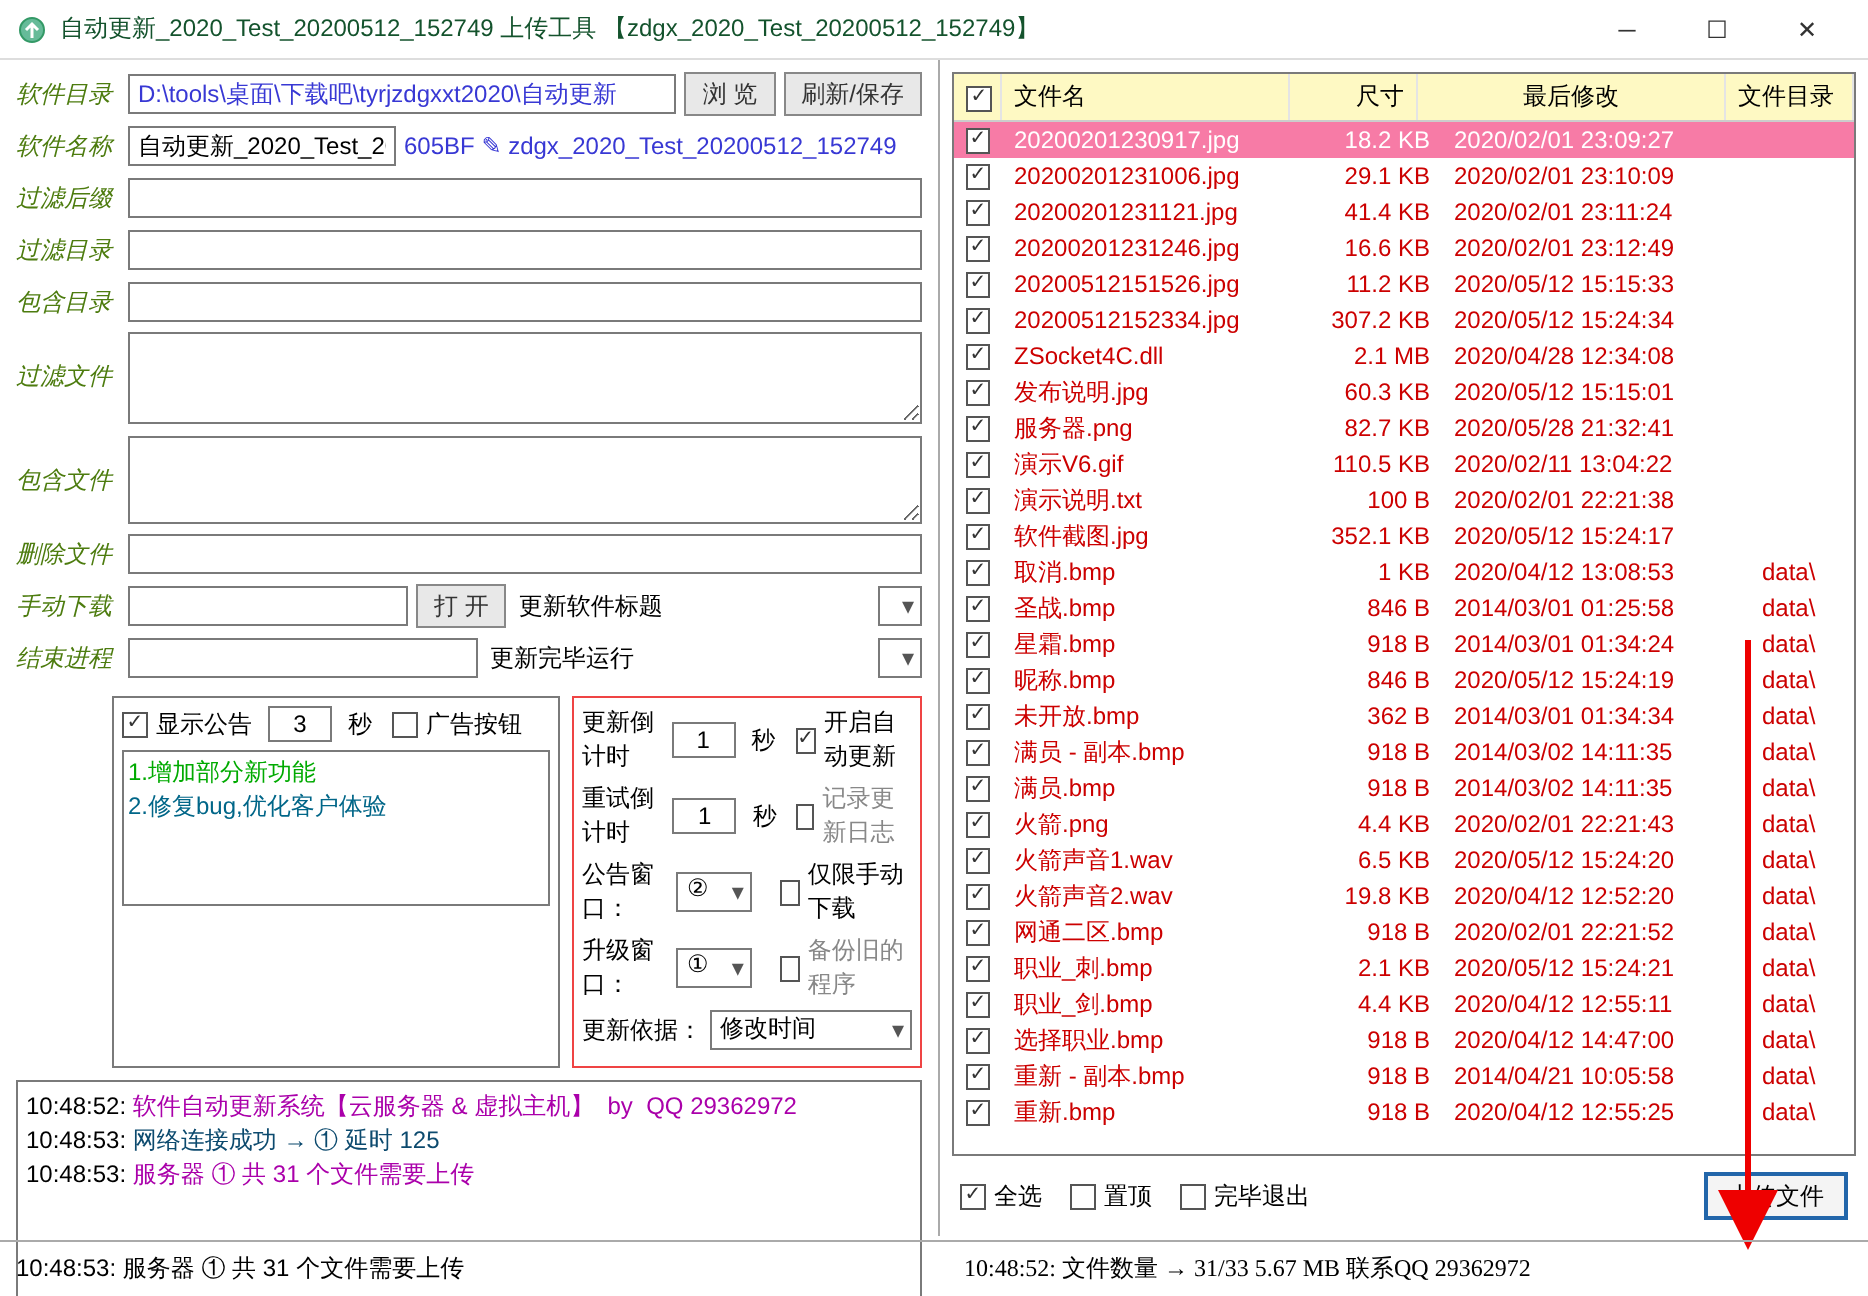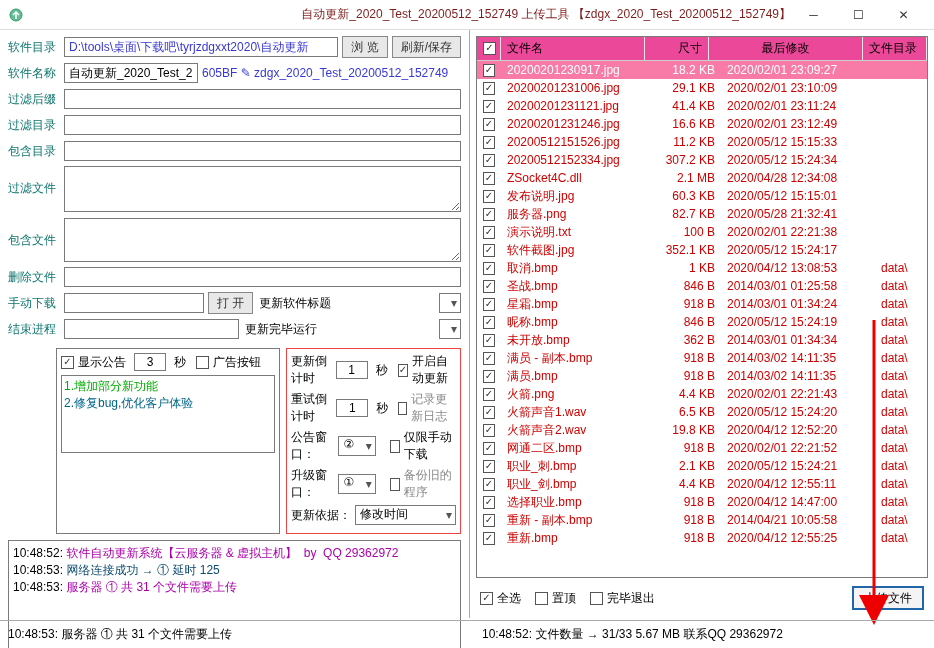--- a/index.html
+++ b/index.html
@@ -1,26 +1,26 @@
 <!DOCTYPE html>
 <html><head>
 <meta charset="utf-8">
 <style>
 * { margin:0; padding:0; box-sizing:border-box; font-family:"Microsoft YaHei","SimSun",sans-serif; font-size:12px; }
 body { background:#fff; width:934px; height:648px; overflow:hidden; position:relative; }
 .titlebar { height:30px; background:#fff; border-bottom:1px solid #ddd; display:flex; align-items:center; padding:0 8px; }
 .title-icon { width:16px; height:16px; margin-right:6px; display:inline-flex; align-items:center; justify-content:center; }
-.title-text { flex:1; color:#7f1d1d;text-align:right; }
+.title-text { flex:1; color:#14532d; }
 .win-btns { display:flex; gap:0; }
 .win-btn { width:45px; height:28px; display:flex; align-items:center; justify-content:center; color:#333; }
 .main { display:flex; height:588px; }
 .left-panel { width:470px; padding:6px 8px; border-right:1px solid #aaa; }
 .right-panel { flex:1; padding:6px 6px 0 6px; display:flex; flex-direction:column; position:relative; }
 .form-row { display:flex; align-items:center; margin-bottom:4px; height:22px; }
-.form-label { width:56px; color:#0f766e; }
+.form-label { width:56px; color:#4d7c0f;font-style:italic; }
 .form-input { flex:1; height:20px; border:1px solid #7a7a7a; padding:0 4px; background:#fff; }
 .form-input.blue { color:#3838d4; }
 .btn { height:22px; padding:0 8px; border:1px solid #888; background:#e8e8e8; margin-left:4px; color:#333; }
 .textarea { width:100%; border:1px solid #7a7a7a; }
 .mid-section { display:flex; margin-top:8px;padding-left:48px; }
 .mid-left { width:224px; border:1px solid #7a7a7a; padding:4px; }
 .mid-right { flex:1; border:1px solid #ef4444; padding:4px; margin-left:6px; }
 .chk-row { display:flex; align-items:center; margin-bottom:4px; gap:4px; }
 .notice-list { width:100%; height:78px; border:1px solid #7a7a7a; margin-top:4px; padding:2px; overflow:auto; }
 .notice-item { color:#0a0; }
@@ -28,41 +28,41 @@
 .small-input { width:32px; height:18px; border:1px solid #7a7a7a; text-align:center; margin:0 4px; }
 .select { height:20px; border:1px solid #7a7a7a; padding:0 14px 0 4px; background:#fff; position:relative; }
 .select::after { content:"▾"; position:absolute; right:3px; top:2px; color:#555; }
 .log-box { width:100%; height:140px; border:1px solid #7a7a7a; margin-top:6px; padding:4px; overflow:auto; font-family:"Consolas","SimSun",monospace; }
 .log-line { white-space:pre; }
 .log-time { color:#000; }
 .log-purple { color:#a0a; }
 .log-gray { color:#0c4a6e; }
 .table { flex:1; border:1px solid #7a7a7a; overflow:hidden; display:flex; flex-direction:column; }
 .thead { display:flex; background:#fff; border-bottom:1px solid #ccc; }
-.th { padding:3px 6px; border-right:1px solid #e4e4e4; text-align:left; background:#ec4899; }
+.th { padding:3px 6px; border-right:1px solid #e4e4e4; text-align:left; background:#fef9c3; }
 .th-chk { width:24px; }
 .th-name { flex:1; }
 .th-size { width:64px; text-align:right; }
 .th-date { width:154px; text-align:center; }
 .th-dir { width:64px; }
 .tbody { flex:1; overflow-y:scroll; }
 .tr { display:flex; height:18px; align-items:center; }
 .tr.sel { background:#f77ba6; color:#fff; }
 .tr .td { padding:0 6px; overflow:hidden; white-space:nowrap; color:#c00; }
 .tr.sel .td { color:#fff; }
 .td-chk { width:24px; display:flex; align-items:center; justify-content:center; }
 .td-name { flex:1; }
 .td-size { width:64px; text-align:right; }
 .td-date { width:154px; }
 .td-dir { width:52px; }
 .bottom-row { display:flex; align-items:center; padding:8px 4px; gap:14px; }
 .upload-btn { margin-left:auto; height:24px; padding:0 10px; border:2px solid #26a; background:#f4f4f4; }
 .status-bar { position:absolute; bottom:0; left:0; right:0; height:28px; border-top:1px solid #aaa; display:flex; align-items:center; padding:0 8px; }
 .status-left { width:466px; }
-.status-right { flex:1; padding-left:8px; }
+.status-right { flex:1; padding-left:8px;font-family:Liberation Serif, serif; }
 .checkbox { width:13px; height:13px; border:1px solid #555; display:inline-flex; align-items:center; justify-content:center; font-size:10px; background:#fff; }
 .checkbox.checked::after { content:"✓"; color:#333; font-size:10px; line-height:1; }
 .arrow-annot { position:absolute; pointer-events:none; }
 </style>
 </head>
 <body>
 
 <div class="titlebar">
   <span class="title-icon">
     <svg width="16" height="16" viewBox="0 0 16 16">
@@ -274,20 +274,29 @@
             </div>
             <div class="td td-name">服务器.png</div>
             <div class="td td-size">82.7 KB</div>
             <div class="td td-date">2020/05/28 21:32:41</div>
             <div class="td td-dir"></div>
           </div>
           <div class="tr">
             <div class="td td-chk">
               <span class="checkbox checked"></span>
             </div>
+            <div class="td td-name">演示V6.gif</div>
+            <div class="td td-size">110.5 KB</div>
+            <div class="td td-date">2020/02/11 13:04:22</div>
+            <div class="td td-dir"></div>
+          </div>
+          <div class="tr">
+            <div class="td td-chk">
+              <span class="checkbox checked"></span>
+            </div>
             <div class="td td-name">演示说明.txt</div>
             <div class="td td-size">100 B</div>
             <div class="td td-date">2020/02/01 22:21:38</div>
             <div class="td td-dir"></div>
           </div>
           <div class="tr">
             <div class="td td-chk">
               <span class="checkbox checked"></span>
             </div>
             <div class="td td-name">软件截图.jpg</div>

